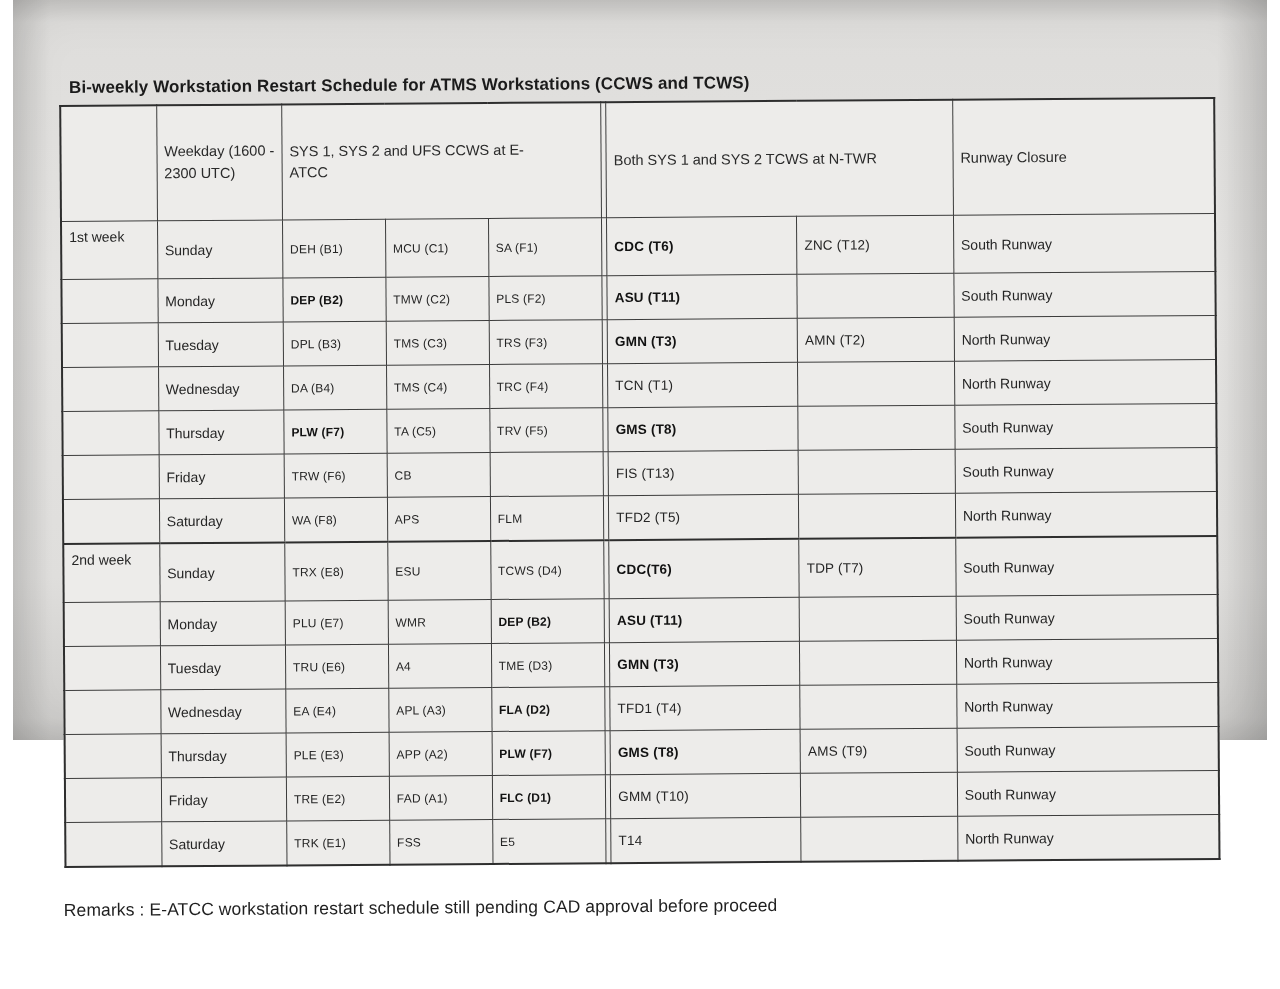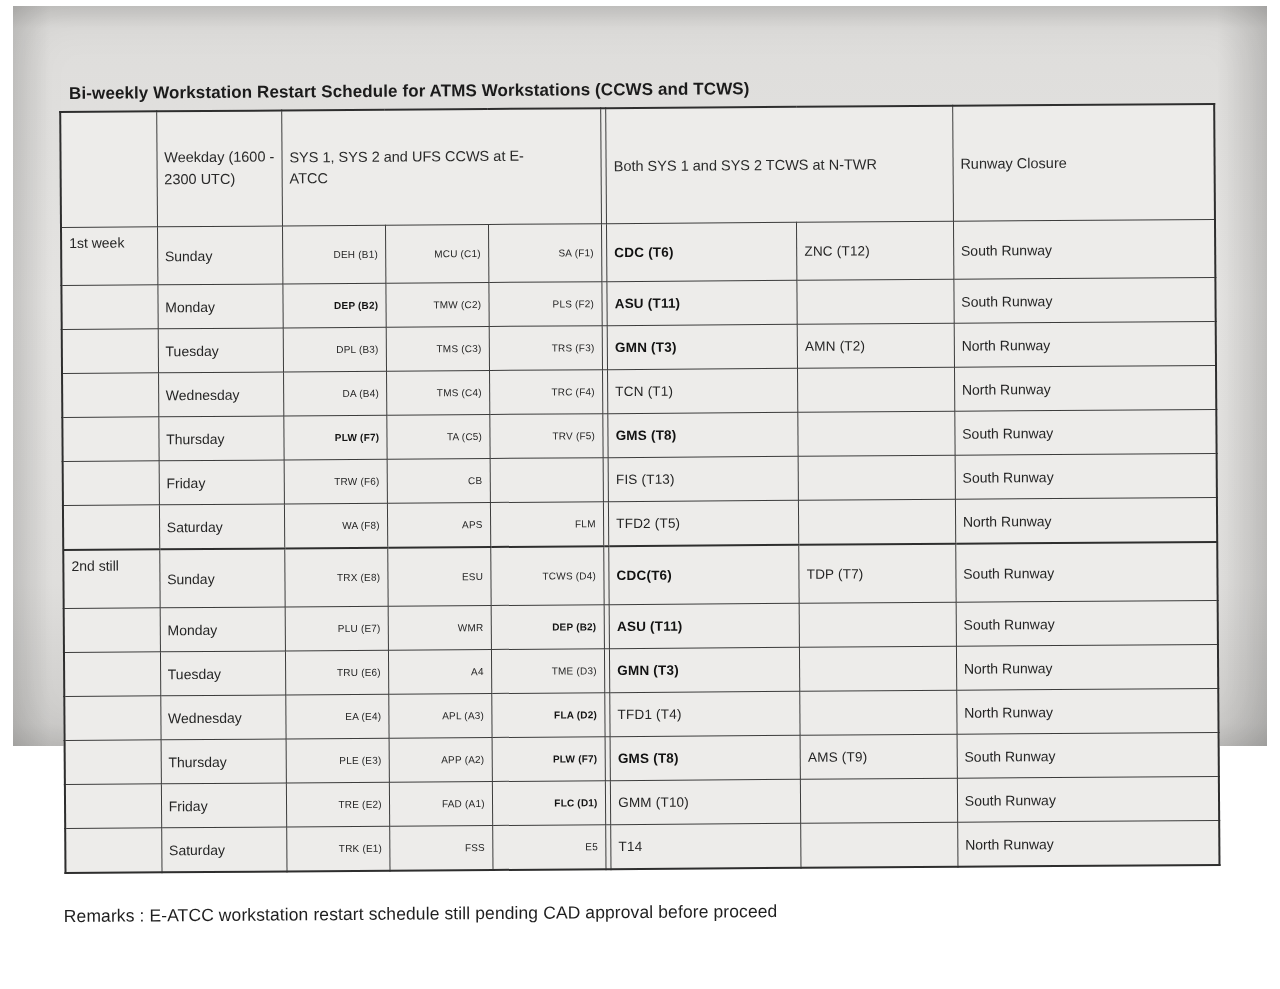--- a/index.html
+++ b/index.html
@@ -8,21 +8,21 @@
     width: 1280px;
     height: 989px;
     background: #ffffff;
     overflow: hidden;
     font-family: "Liberation Sans", "DejaVu Sans", sans-serif;
   }
   
   .sheet {
     position: absolute;
     left: 13px;
-    top: 6px;
+    top: 0;
     width: 1254px;
     height: 740px;
     background:
       linear-gradient(90deg, rgba(0,0,0,0.10) 0%, rgba(0,0,0,0) 3%, rgba(0,0,0,0) 96%, rgba(0,0,0,0.12) 100%),
       linear-gradient(180deg, #c9c8c6 0%, #dedddb 3%, #e5e4e2 40%, #e0dfdd 78%, #cfcecc 97%, #c2c1bf 100%);
     box-shadow: inset 0 0 55px rgba(0,0,0,0.10);
   }
   .content {
     position: absolute;
     left: 46px;
@@ -69,21 +69,21 @@
   .col-run    { width: 234px; }
 
   tr.header-row td { height: 110px; font-size: 14.5px; color: #2a2a2a; }
   tr.header-row .hdr-wrap { display: inline-block; max-width: 250px; line-height: 1.45; }
   tr.header-row .col-day  { line-height: 1.5; }
 
   tr.row      td { height: 36px; }
   tr.row-tall td { height: 50px; }
 
   td.week-cell { vertical-align: top; padding-top: 5px; line-height: 1.5; font-size: 14px; }
-  td.code-cell { text-align: right; font-size: 10px; letter-spacing: 0.2px; }
+  td.code-cell { text-align: left; font-size: 12px; letter-spacing: 0.2px; }
   td.tcws-cell { font-size: 13.5px; letter-spacing: 0.2px; }
   td.run-cell  { font-size: 14px; }
   td.bold      { font-weight: bold; color: #121212; }
   tr.week-sep td { border-top: 2px solid #2e2e2e; }
 
   .remarks {
     margin: 32px 0 0 -1px;
     font-size: 17.5px;
     color: #1f1f1f;
     letter-spacing: 0.1px;
@@ -198,21 +198,21 @@
         <td class="code-cell">WA (F8)</td>
         <td class="code-cell">APS</td>
         <td class="code-cell">FLM</td>
         <td></td>
         <td class="tcws-cell">TFD2 (T5)</td>
         <td class="tcws-cell"></td>
         <td class="run-cell">North Runway</td>
       </tr>
 
       <tr class="row row-tall week-sep">
-        <td class="week-cell">2nd still</td>
+        <td class="week-cell">2nd week</td>
         <td>Sunday</td>
         <td class="code-cell">TRX (E8)</td>
         <td class="code-cell">ESU</td>
         <td class="code-cell">TCWS (D4)</td>
         <td></td>
         <td class="tcws-cell bold">CDC(T6)</td>
         <td class="tcws-cell">TDP (T7)</td>
         <td class="run-cell">South Runway</td>
       </tr>
 

